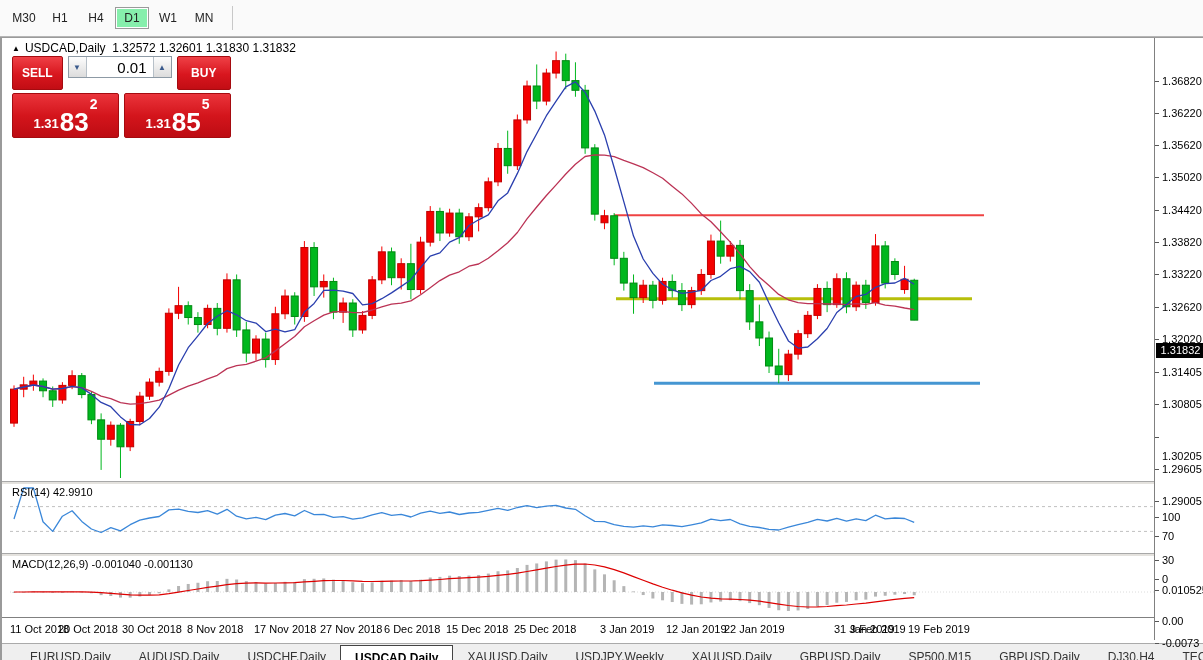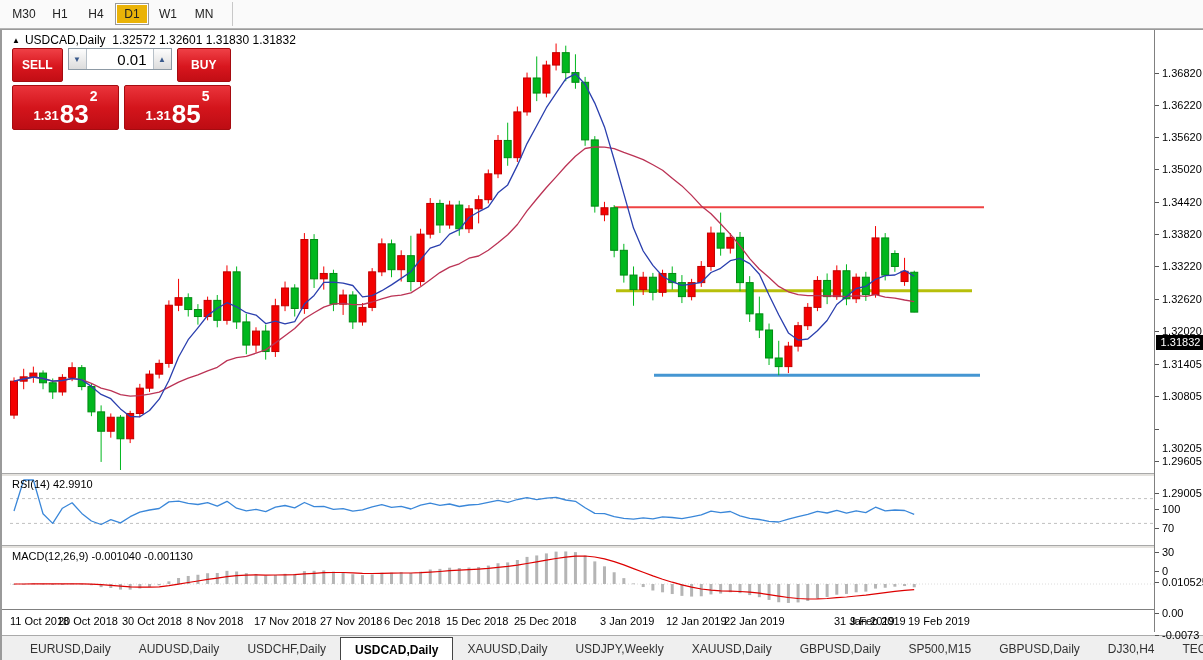--- a/index.html
+++ b/index.html
@@ -1,25 +1,25 @@
 <!DOCTYPE html>
 <html><head>
 <meta charset="utf-8">
 <style>
   * { margin:0; padding:0; box-sizing:border-box; }
   html,body { width:1203px; height:660px; overflow:hidden;
     font-family:"Liberation Sans", sans-serif; background:#ffffff; }
 
   
-  .tf-toolbar { height:29px; background:#fafafa; border-bottom:1px solid #b5b5b5;
+  .tf-toolbar { height:37px; background:#fafafa; border-bottom:1px solid #b5b5b5;
     display:flex; align-items:center; padding-left:6px; }
   .tf-btn { min-width:34px; height:22px; margin:0 1px; border:1px solid transparent;
     background:transparent; font-size:12px; color:#222; display:flex;
     align-items:center; justify-content:center; cursor:default; }
-  .tf-btn.active { background:#eab308; border:1px solid #9a9a9a; box-shadow:inset 0 0 0 1px #fff; }
+  .tf-btn.active { background:#86efac; border:1px solid #9a9a9a; box-shadow:inset 0 0 0 1px #fff; }
   .tf-sep { width:1px; height:24px; background:#c8c8c8; margin-left:10px; }
 
   
   .chart-window { position:relative; width:1203px; height:631px; background:#fff;
     border-left:2px solid #9a9a9a; border-top:1px solid #9a9a9a; }
   .panes { position:absolute; left:0; top:0; width:1152px; }
   .pane { position:relative; width:1152px; background:#fff; overflow:hidden; }
   .pane svg { position:absolute; left:8px; top:0; }
   #main-pane { height:443px; }
   #rsi-pane  { height:69px; }

